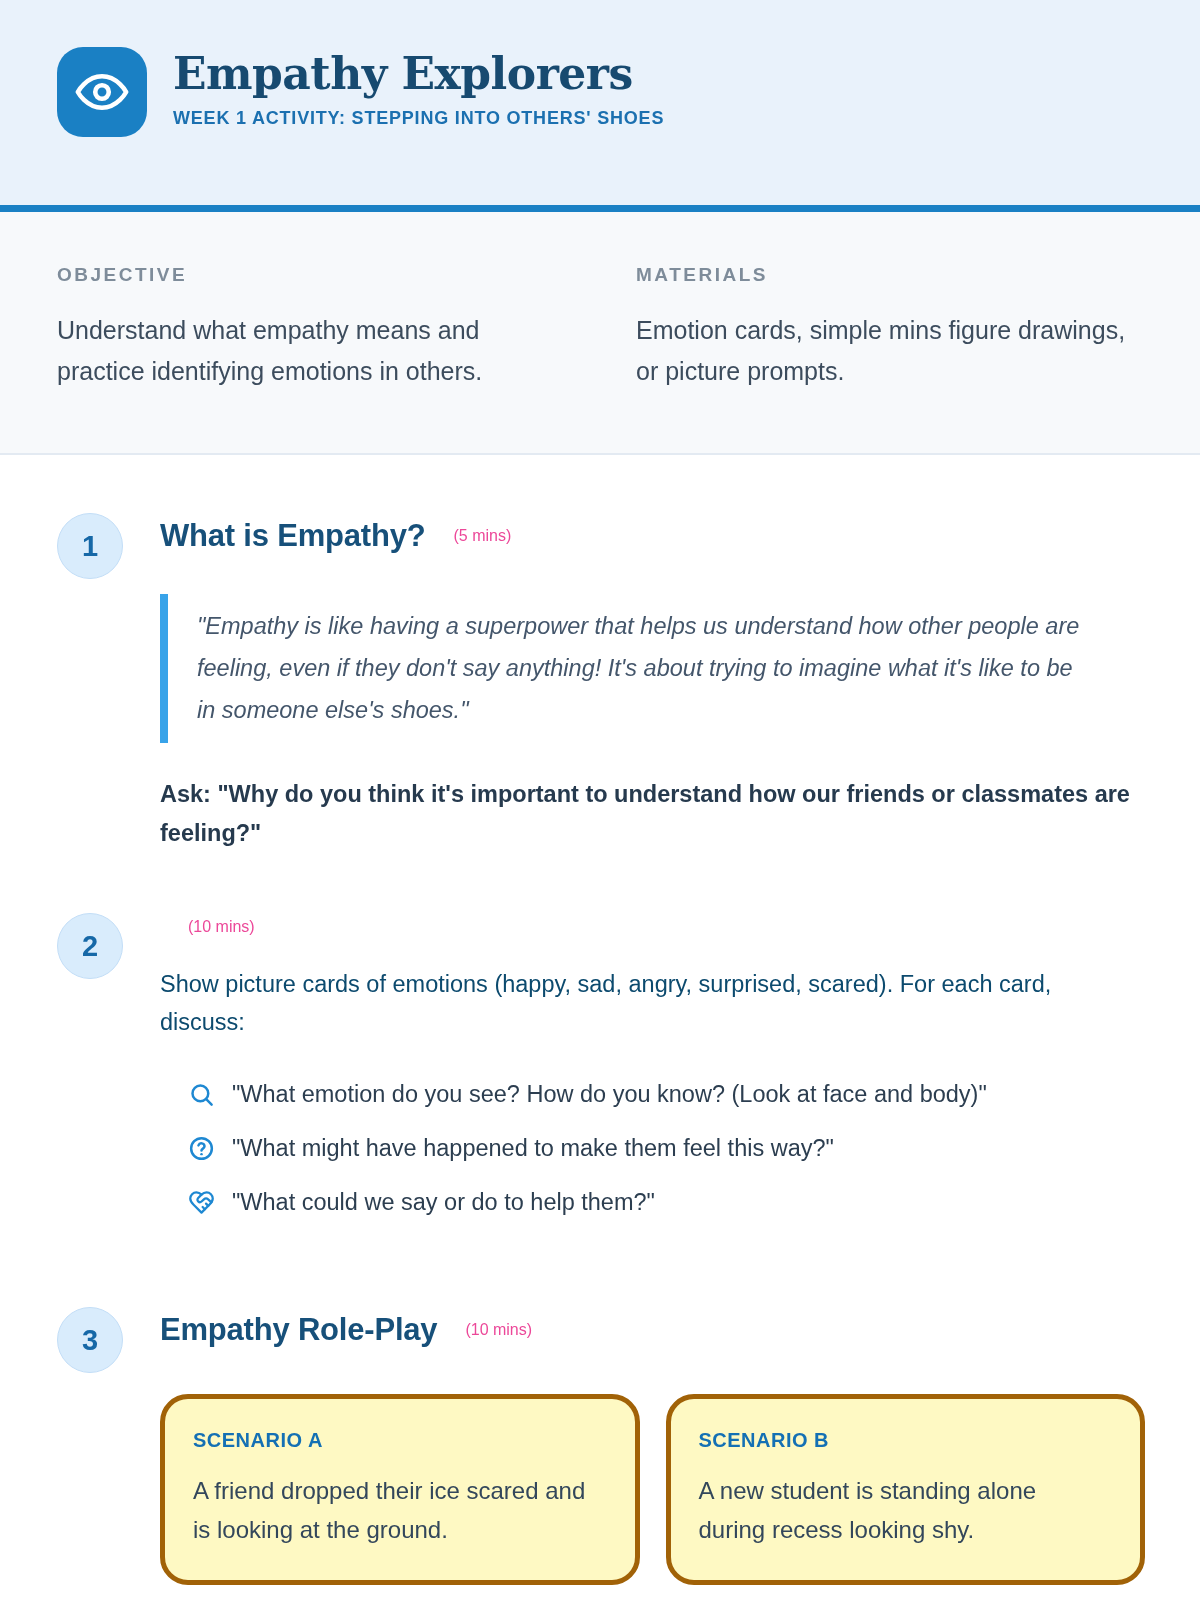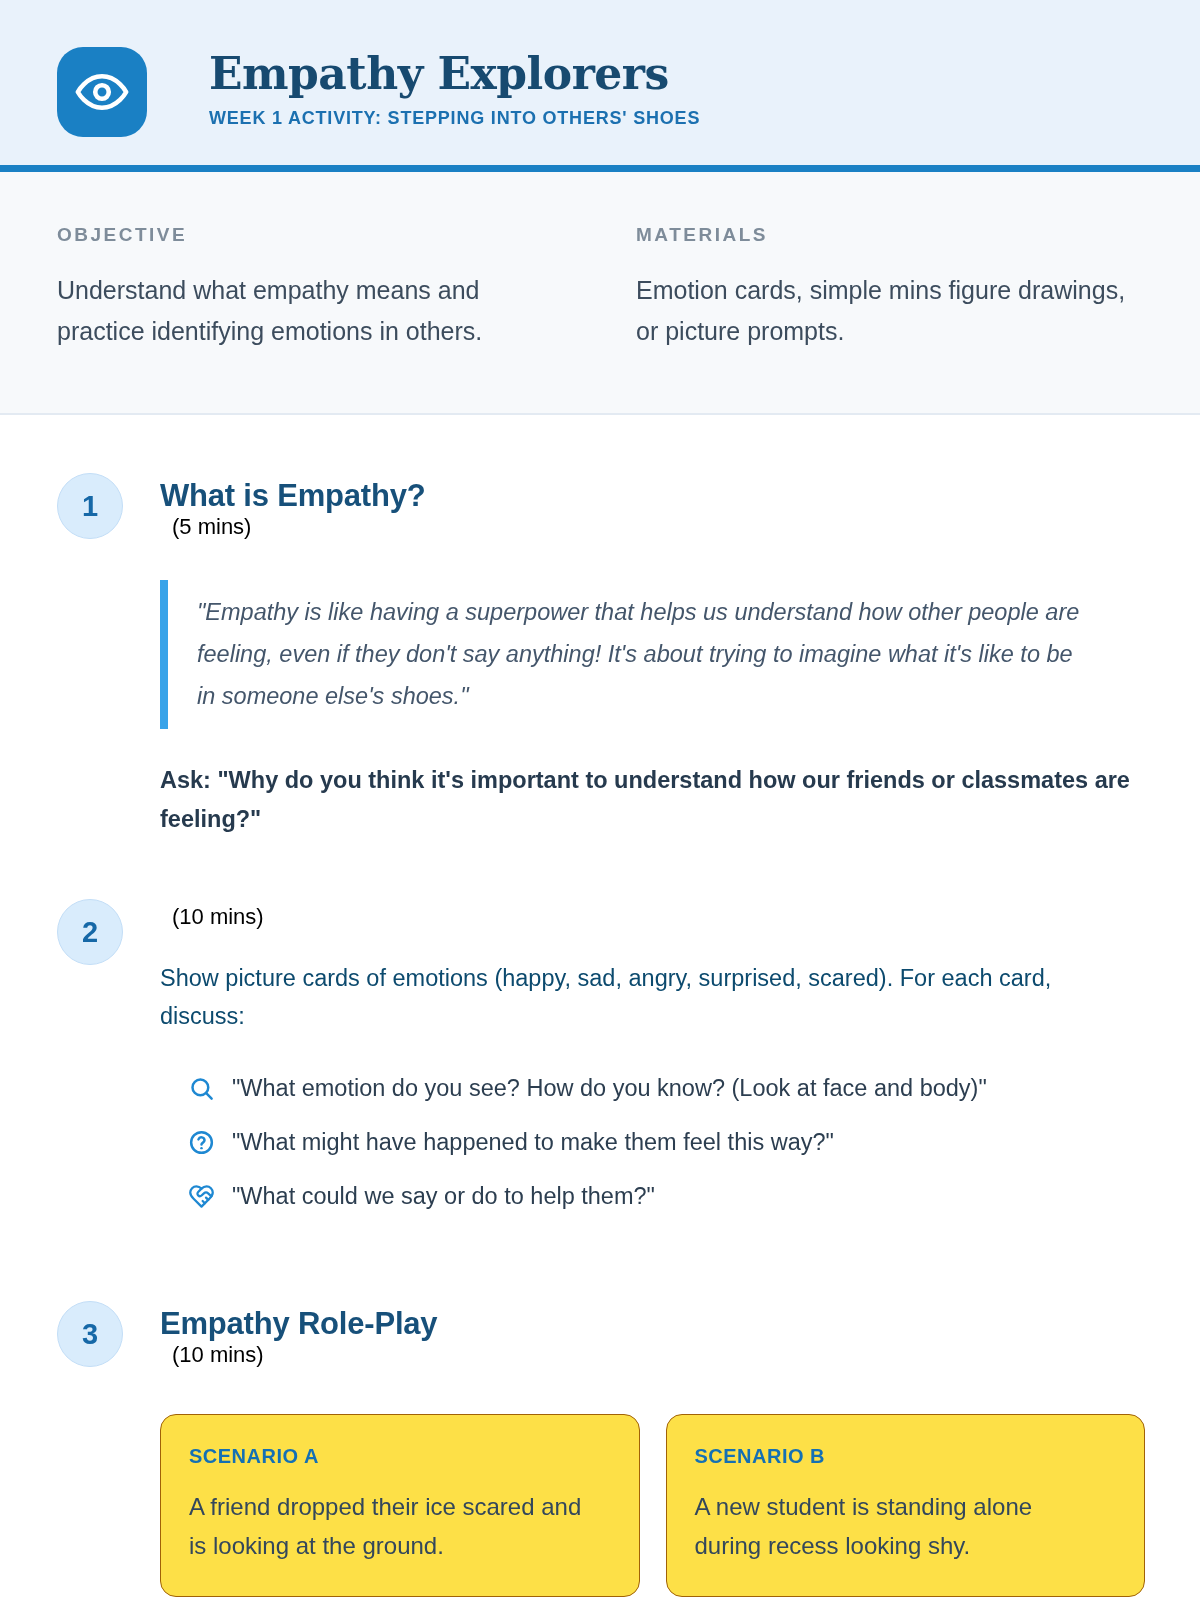--- a/index.html
+++ b/index.html
@@ -1,21 +1,21 @@
 <!DOCTYPE html>
 <html><head>
 <meta charset="utf-8">
 <style>
   * { margin:0; padding:0; box-sizing:border-box; }
   html,body { width:1200px; height:1600px; overflow:hidden; background:#ffffff;
               font-family:"Liberation Sans", sans-serif; }
 
   
-  .header { background:#e9f2fb; height:165px; padding:47px 57px 0 57px;
-            display:flex; align-items:flex-start;gap:36px; }
+  .header { background:#e9f2fb; height:205px; padding:47px 57px 0 57px;
+            display:flex; align-items:flex-start; }
   .app-icon { width:90px; height:90px; border-radius:26px; background:#1a80c4;
               flex:none; display:flex; align-items:center; justify-content:center; }
   .header-text { margin-left:26px; padding-top:2px; }
   .title { font-family:"DejaVu Serif", serif; font-weight:bold; font-size:44px;
            color:#174a70; line-height:1.15; letter-spacing:-0.5px; }
   .subtitle { margin-top:8px; font-size:18px; font-weight:bold; color:#1b70b0;
               letter-spacing:0.8px;text-align:center; }
   .header-bar { height:7px; background:#1a80c4; }
 
   
@@ -27,40 +27,40 @@
   .ov-text { margin-top:24px; font-size:25px; color:#3c4c5d; line-height:1.62;
              max-width:490px; }
 
   
   .step { display:flex; padding:0 55px 0 57px; }
   .step-num { width:66px; height:66px; border-radius:50%; background:#d9ecfc;
               border:1px solid #c3def7; color:#1668a7; font-size:29px; font-weight:bold;
               display:flex; align-items:center; justify-content:center; flex:none;
               margin-right:37px; }
   .step-body { flex:1; padding-top:5px; min-width:0; }
-  .step-head { display:flex; align-items:flex-start;flex-direction:column; }
+  .step-head { display:flex; align-items:center; }
   .step-title { font-size:31px; font-weight:bold; color:#17507a; letter-spacing:-0.2px; }
-  .step-mins { font-size:22px; color:#000000; margin-left:12px; }
+  .step-mins { font-size:16px; color:#ec4899; margin-left:28px; }
 
   .quote { margin-top:40px; border-left:8px solid #38a3e9; padding:12px 0 12px 29px;
            font-style:italic; font-size:23.5px; color:#44566b; line-height:1.78;
            max-width:920px; }
   .ask { margin-top:32px; font-weight:bold; font-size:23.5px; color:#263a4e;
          line-height:1.65; max-width:990px; }
 
   .intro { margin-top:30px; font-size:23.5px; color:#0c4a6e; line-height:1.6;
            max-width:950px; }
   .qlist { margin-top:40px; list-style:none; }
   .qitem { display:flex; align-items:center; margin-bottom:27px; padding-left:28px; }
   .qicon { width:27px; height:27px; flex:none; margin-right:17px; color:#1e88d2; }
   .qicon svg { width:27px; height:27px; display:block; }
   .qtext { font-size:23.5px; color:#2c3e50; }
 
   .cards { margin-top:46px; display:flex; gap:26px; max-width:986px; }
-  .card { flex:1; background:#fde047; border:1px solid #a16207; border-radius:16px;
+  .card { flex:1; background:#fef9c3; border:5px solid #a16207; border-radius:28px;
           padding:30px 28px; min-height:160px; }
   .card-label { font-size:20px; font-weight:bold; color:#1470b4; letter-spacing:0.5px; }
   .card-text { margin-top:20px; font-size:24px; color:#33475b; line-height:1.62;
                max-width:410px; }
 
   .gap-s1 { margin-top:58px; }
   .gap-s2 { margin-top:60px; }
   .gap-s3 { margin-top:64px; }
 </style>
 </head>

